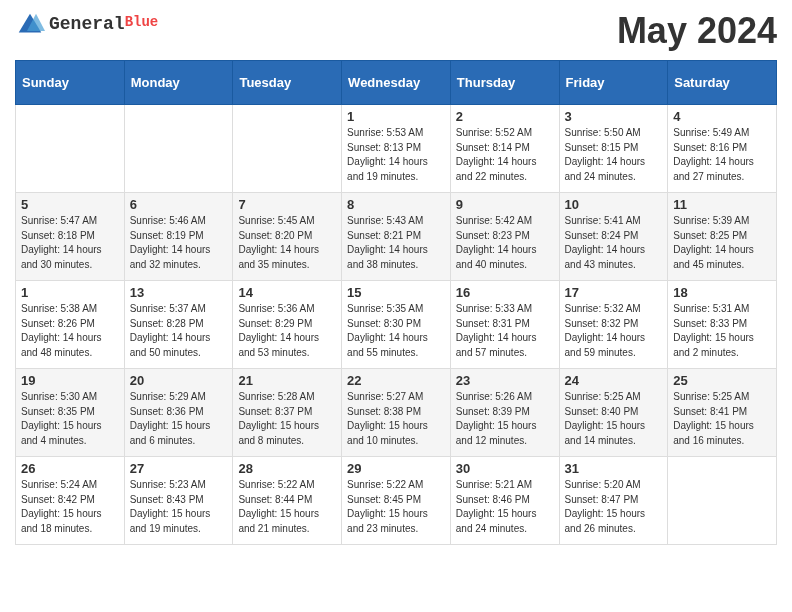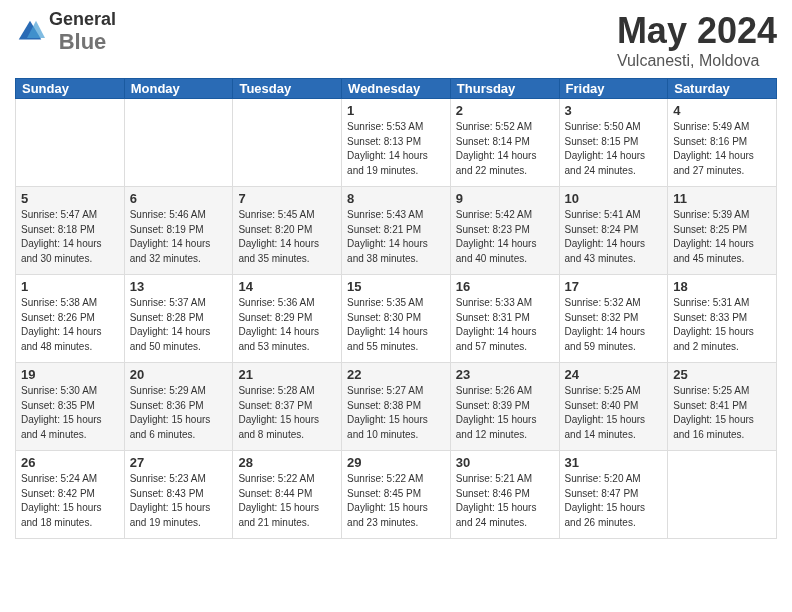--- a/index.html
+++ b/index.html
@@ -19,59 +19,61 @@
       align-items: flex-start;
       margin-bottom: 8px;
     }
     .logo {
       display: flex;
       align-items: center;
       gap: 4px;
     }
     .logo-text {
       display: flex;
-      flex-direction: column;
+      flex-direction: row;
       line-height: 1.1;
+      font-family: Liberation Mono, monospace;
     }
     .logo-general {
       font-size: 18px;
       font-weight: bold;
       color: #333;
     }
     .logo-blue {
-      font-size: 22px;
-      font-weight: bold;
-      color: #737373;
+      font-size: 14px;
+      font-weight: bold;
+      color: #ef4444;
       text-align: center;
     }
     .logo-icon {
       width: 30px;
       height: 30px;
     }
     .title-block {
+      text-align: right;
     }
     .main-title {
       font-size: 36px;
       font-weight: bold;
       color: #333;
     }
     .subtitle {
       font-size: 16px;
       color: #555;
     }
     .calendar {
       width: 100%;
       border-collapse: collapse;
       table-layout: fixed;
     }
     .calendar th {
       background-color: #2a6bb5;
       color: #fff;
       text-align: left;
-      padding: 2px 6px;
+      padding: 14px 6px;
       font-size: 13px;
       border: 1px solid #1a5aa0;
     }
     .calendar td {
       vertical-align: top;
       padding: 4px 5px;
       font-size: 10.5px;
       border: 1px solid #ddd;
       height: 88px;
       background: #fff;
@@ -114,21 +116,20 @@
         <polygon points="20,5 35,30 5,30" fill="#2a6bb5"></polygon>
         <polygon points="28,5 40,28 16,28" fill="#4a9fd5" opacity="0.7"></polygon>
       </svg>
       <div class="logo-text">
         <span class="logo-general">General</span>
         <span class="logo-blue">Blue</span>
       </div>
     </div>
     <div class="title-block">
       <div class="main-title">May 2024</div>
-      <div class="subtitle">Vulcanesti, Moldova</div>
     </div>
   </div>
 
   <table class="calendar">
     <thead>
       <tr>
       <th>Sunday</th>
           <th>Monday</th>
           <th>Tuesday</th>
           <th>Wednesday</th>

